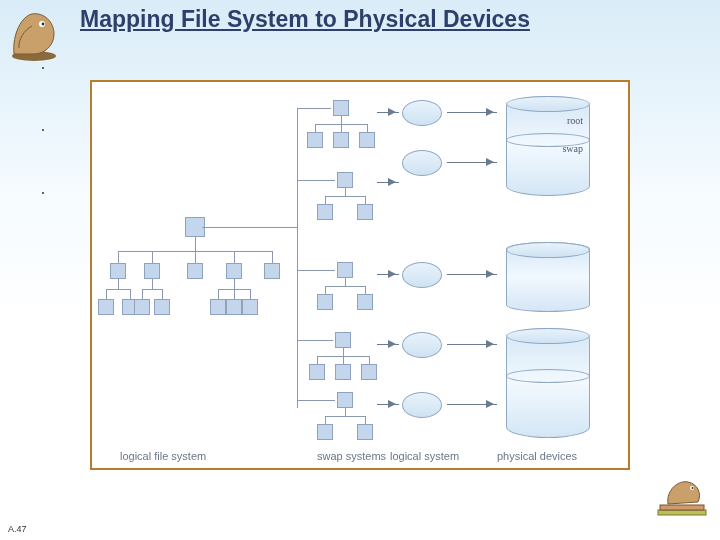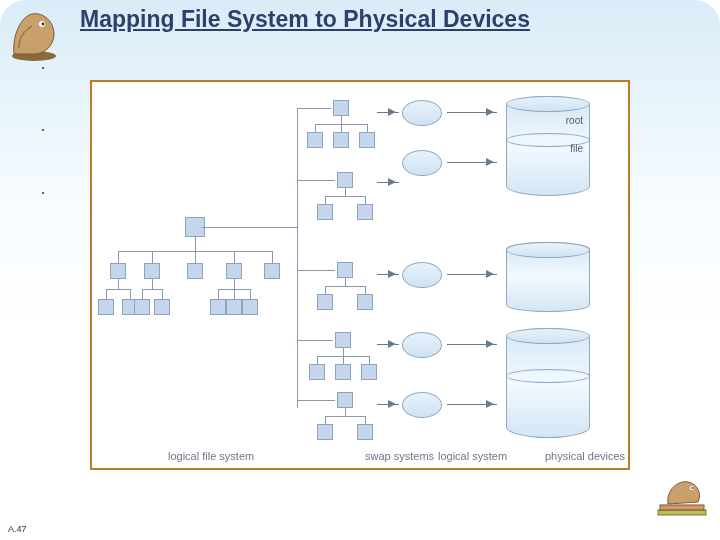--- a/index.html
+++ b/index.html
@@ -1,21 +1,20 @@
 <!DOCTYPE html>
 <html><head>
 <meta charset="utf-8">
 <style>
   * { box-sizing: border-box; margin: 0; padding: 0; }
   html, body { width: 720px; height: 540px; overflow: hidden; font-family: Arial, sans-serif; }
   .slide {
     width: 720px; height: 540px;
     background: linear-gradient(to bottom, #d9ecf7 0%, #f5fbff 35%, #ffffff 60%);
     position: relative;
-    border-radius: 26px;
   }
   .dino-top {
     position: absolute; top: 4px; left: 4px; width: 60px; height: 60px;
   }
   .dino-bottom {
     position: absolute; bottom: 18px; right: 8px; width: 60px; height: 50px;
   }
   .title {
     position: absolute; top: 6px; left: 80px; right: 20px;
     font-size: 23px; font-weight: bold; color: #2d3f6b;
@@ -68,21 +67,21 @@
     border: 1px solid #8fa8c4; border-radius: 50%;
   }
   .cyl-label {
     position: absolute; right: 6px; font-size: 10px; color: #4a5a70;
   }
   .logdev {
     position: absolute; width: 40px; height: 26px;
     border: 1px solid #8fa8c4; border-radius: 50%;
     background: linear-gradient(to bottom,#e8f3fb,#cfe2f2);
   }
-  .caption { position: absolute; font-size: 11px; color: #6b7688; margin-left: 48px; }
+  .caption { position: absolute; font-size: 11px; color: #6b7688; }
 </style>
 </head>
 <body>
 
 <div class="slide">
 
   <svg class="dino-top" viewBox="0 0 60 60">
     <ellipse cx="30" cy="52" rx="22" ry="5" fill="#8a6a3a"></ellipse>
     <path d="M10 50 C 8 30 18 12 28 10 C 40 8 50 18 50 30 C 50 42 40 50 30 50 Z" fill="#c9a06a" stroke="#7a5a32" stroke-width="1"></path>
     <circle cx="38" cy="20" r="3" fill="#fff"></circle>
@@ -226,24 +225,24 @@
       <div class="arrow" style="left:285px; top:192px; width:22px;"></div>
       <div class="arrow" style="left:285px; top:262px; width:22px;"></div>
       <div class="arrow" style="left:285px; top:322px; width:22px;"></div>
 
       <div class="arrow" style="left:355px; top:30px; width:50px;"></div>
       <div class="arrow" style="left:355px; top:80px; width:50px;"></div>
       <div class="arrow" style="left:355px; top:192px; width:50px;"></div>
       <div class="arrow" style="left:355px; top:262px; width:50px;"></div>
       <div class="arrow" style="left:355px; top:322px; width:50px;"></div>
 
-      <div class="cyl" style="left:414px; top:14px; height:100px;">
+      <div class="cyl" style="left:414px; top:14px; height:100px;font-family:Liberation Serif, serif;">
         <div class="cyl-divider" style="top:36px;"></div>
         <div class="cyl-label" style="top:18px;">root</div>
-        <div class="cyl-label" style="top:46px;">file</div>
+        <div class="cyl-label" style="top:46px;">swap</div>
       </div>
       <div class="cyl" style="left:414px; top:160px; height:70px;"></div>
       <div class="cyl" style="left:414px; top:246px; height:110px;">
         <div class="cyl-divider" style="top:40px;"></div>
       </div>
 
     </div>
   </div>
 
   <div class="footer">

